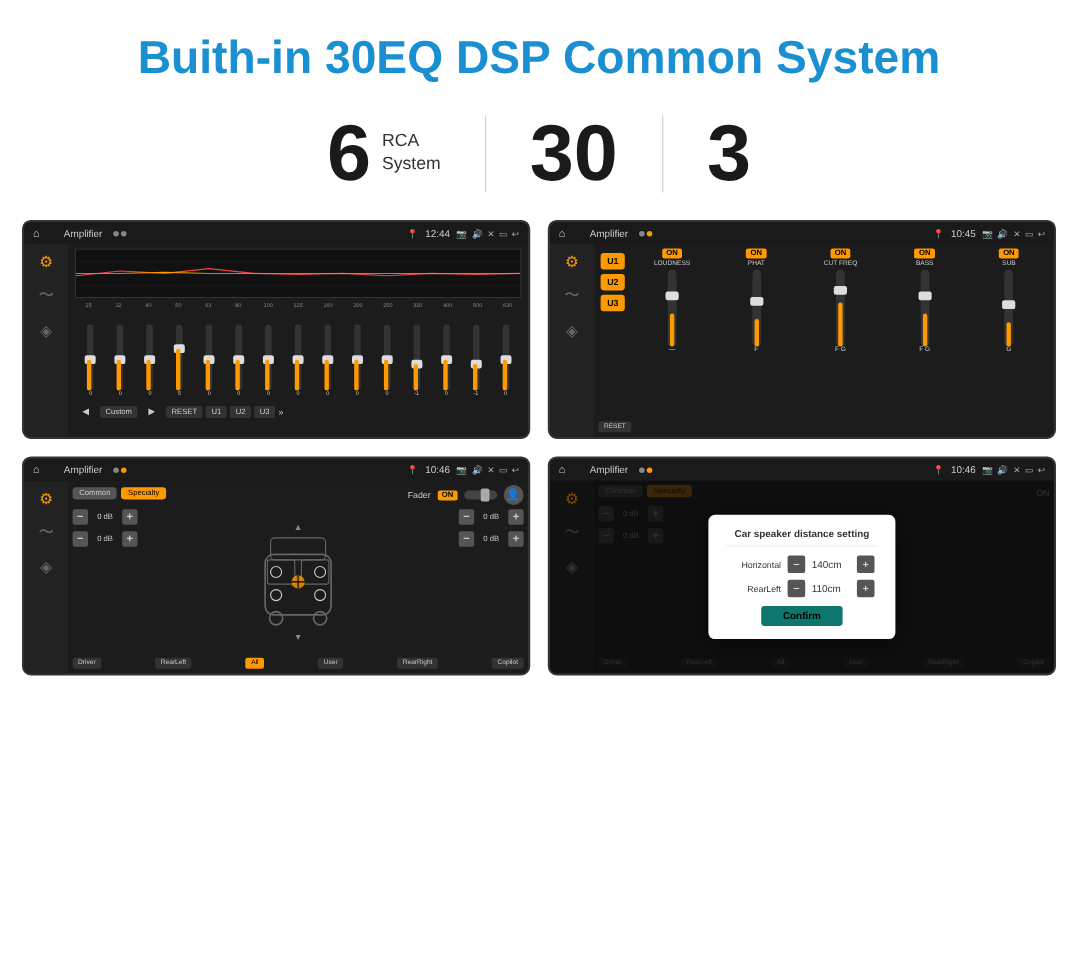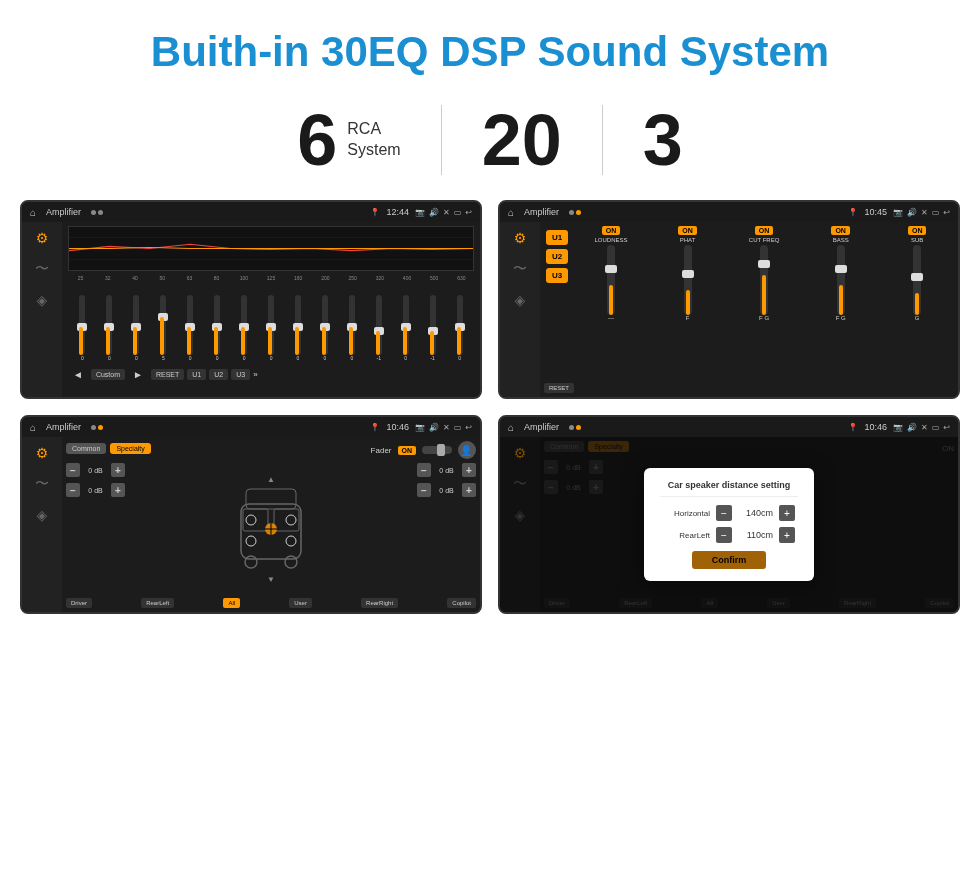--- a/index.html
+++ b/index.html
@@ -72,21 +72,21 @@
       background: #1a1a1a;
       display: flex;
       align-items: center;
       padding: 3px 8px;
       gap: 6px;
       font-size: 9px;
       color: #ccc;
       height: 20px;
     }
     .status-bar .home-icon { color: #ccc; font-size: 10px; }
-    .status-bar .title { font-size: 9px; color: #ccc; margin-left: 4px; }
+    .status-bar .title { font-size: 9px; color: #ccc; margin-left: 16px; }
     .status-bar .dots { display: flex; gap: 2px; margin-left: 4px; }
     .status-bar .dot { width: 5px; height: 5px; border-radius: 50%; background: #888; }
     .status-bar .dot.orange { background: #f90; }
     .status-bar .spacer { flex: 1; }
     .status-bar .time { font-size: 9px; color: #ccc; }
     .status-bar .icons { display: flex; gap: 4px; align-items: center; }
     .status-icon { font-size: 8px; color: #aaa; }
 
     
     .screen-content {
@@ -427,24 +427,24 @@
       border-radius: 2px;
       cursor: pointer;
       display: flex;
       align-items: center;
       justify-content: center;
     }
     .dialog-val {
       font-size: 9px;
       color: #333;
       min-width: 35px;
-      text-align: right;
+      text-align: left;
     }
     .dialog-confirm-btn {
-      background: #a16207;
+      background: #0f766e;
       color: #000;
       border: none;
       font-size: 9px;
       font-weight: bold;
       padding: 4px 20px;
       border-radius: 3px;
       cursor: pointer;
       display: block;
       margin: 8px auto 0;
     }
@@ -462,33 +462,33 @@
     .freq-lbl {
       flex: 1;
       font-size: 5px;
       color: #888;
       text-align: center;
     }
   </style>
 </head>
 <body>
 
-<h1 class="main-title">Buith-in 30EQ DSP Sound System</h1>
+<h1 class="main-title">Buith-in 30EQ DSP Common System</h1>
 
 <div class="stats-row">
   <div class="stat-item">
     <span class="stat-number">6</span>
     <span class="stat-text">
       <span>RCA</span><br>
       <span>System</span>
     </span>
   </div>
   <div class="stat-divider"></div>
   <div class="stat-item">
-    <span class="stat-number">20</span>
+    <span class="stat-number">30</span>
   </div>
   <div class="stat-divider"></div>
   <div class="stat-item">
     <span class="stat-number">3</span>
   </div>
 </div>
 
 <div class="screenshots-grid">
 
   <div class="screen-wrapper">

